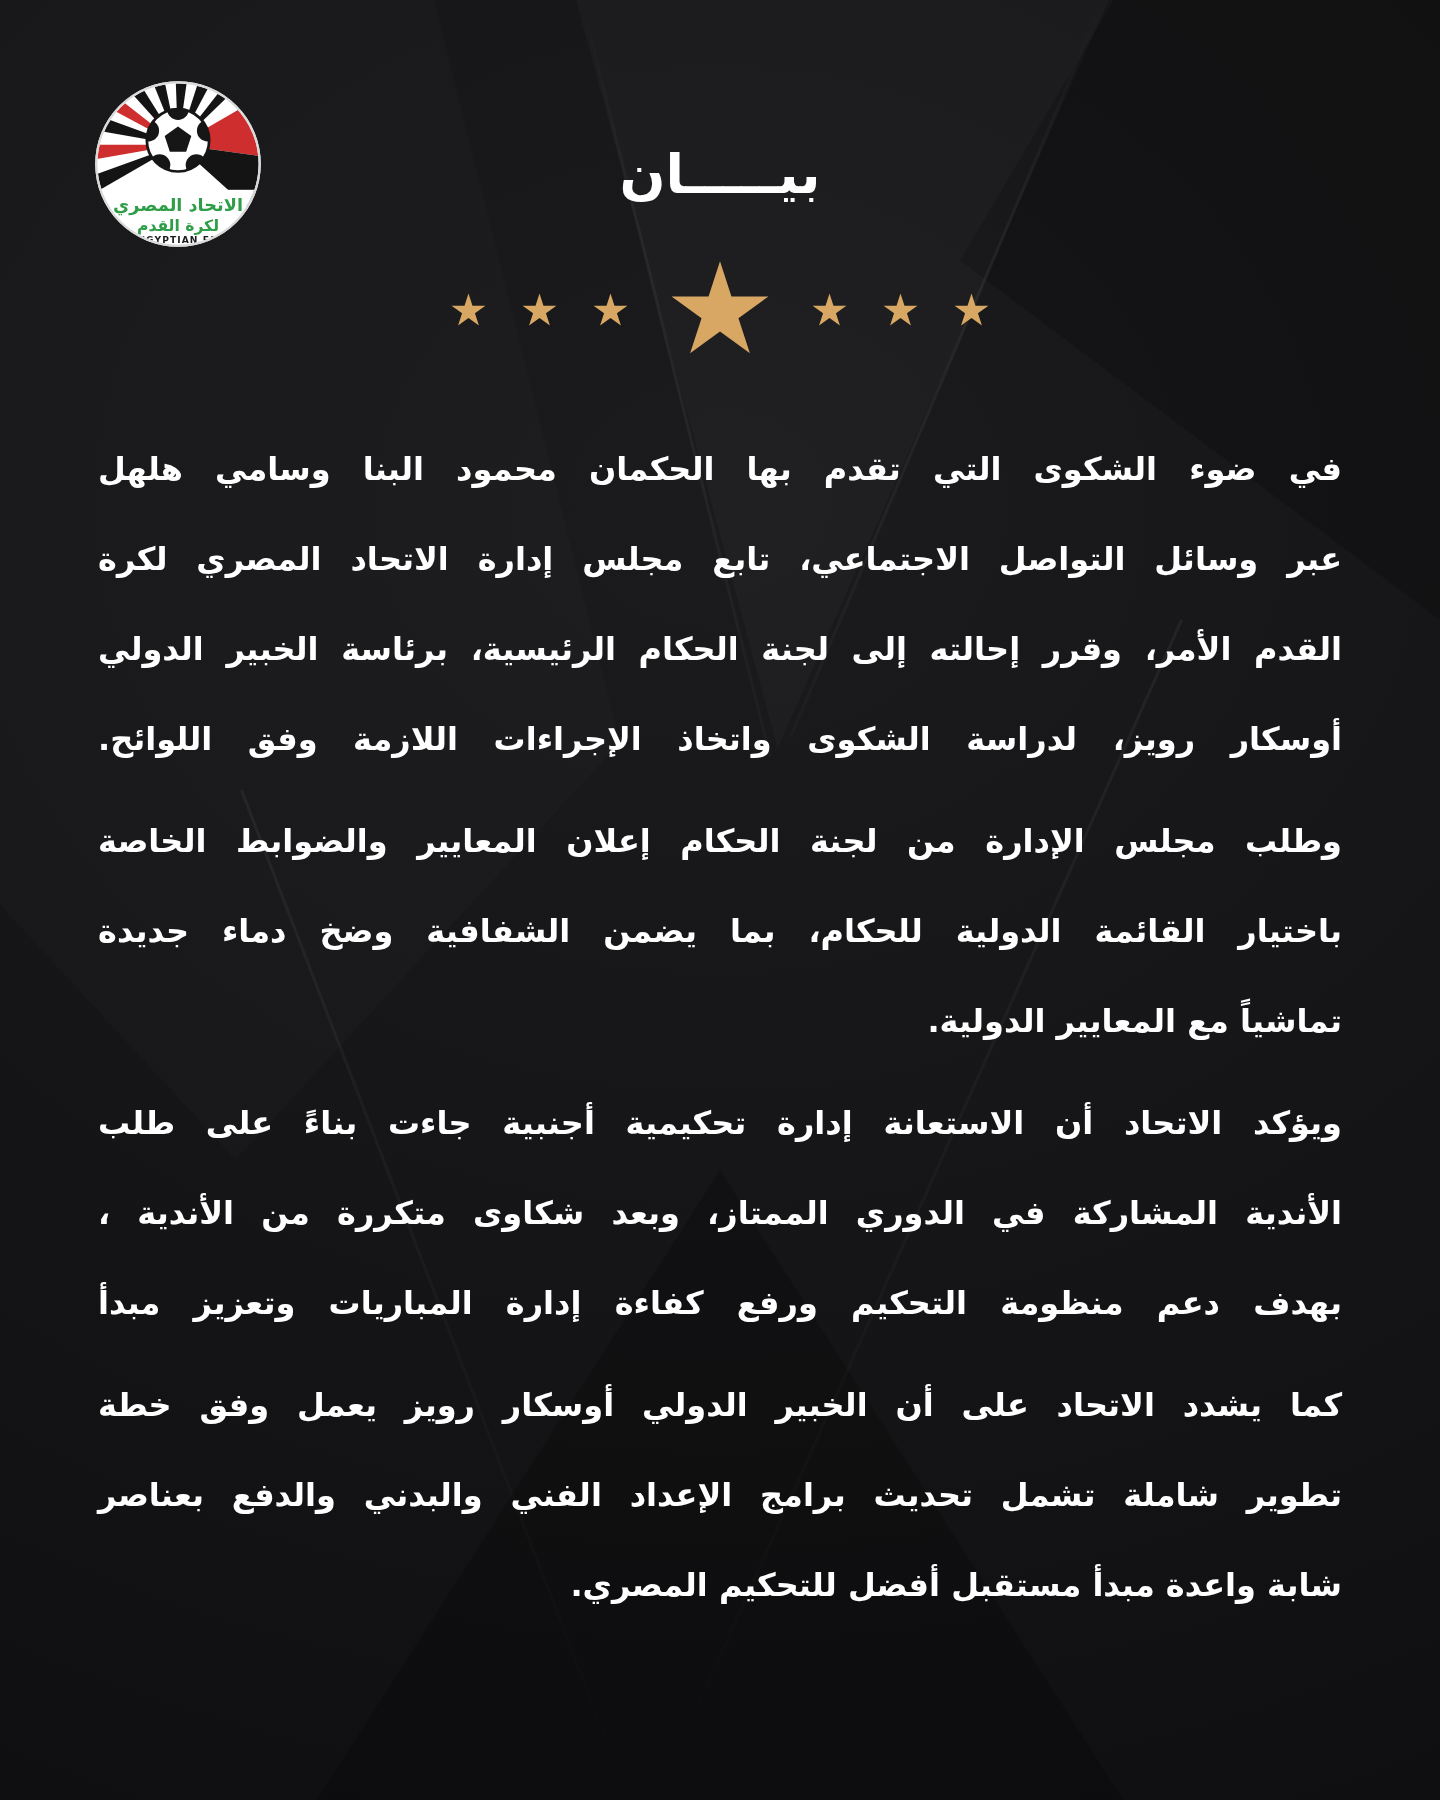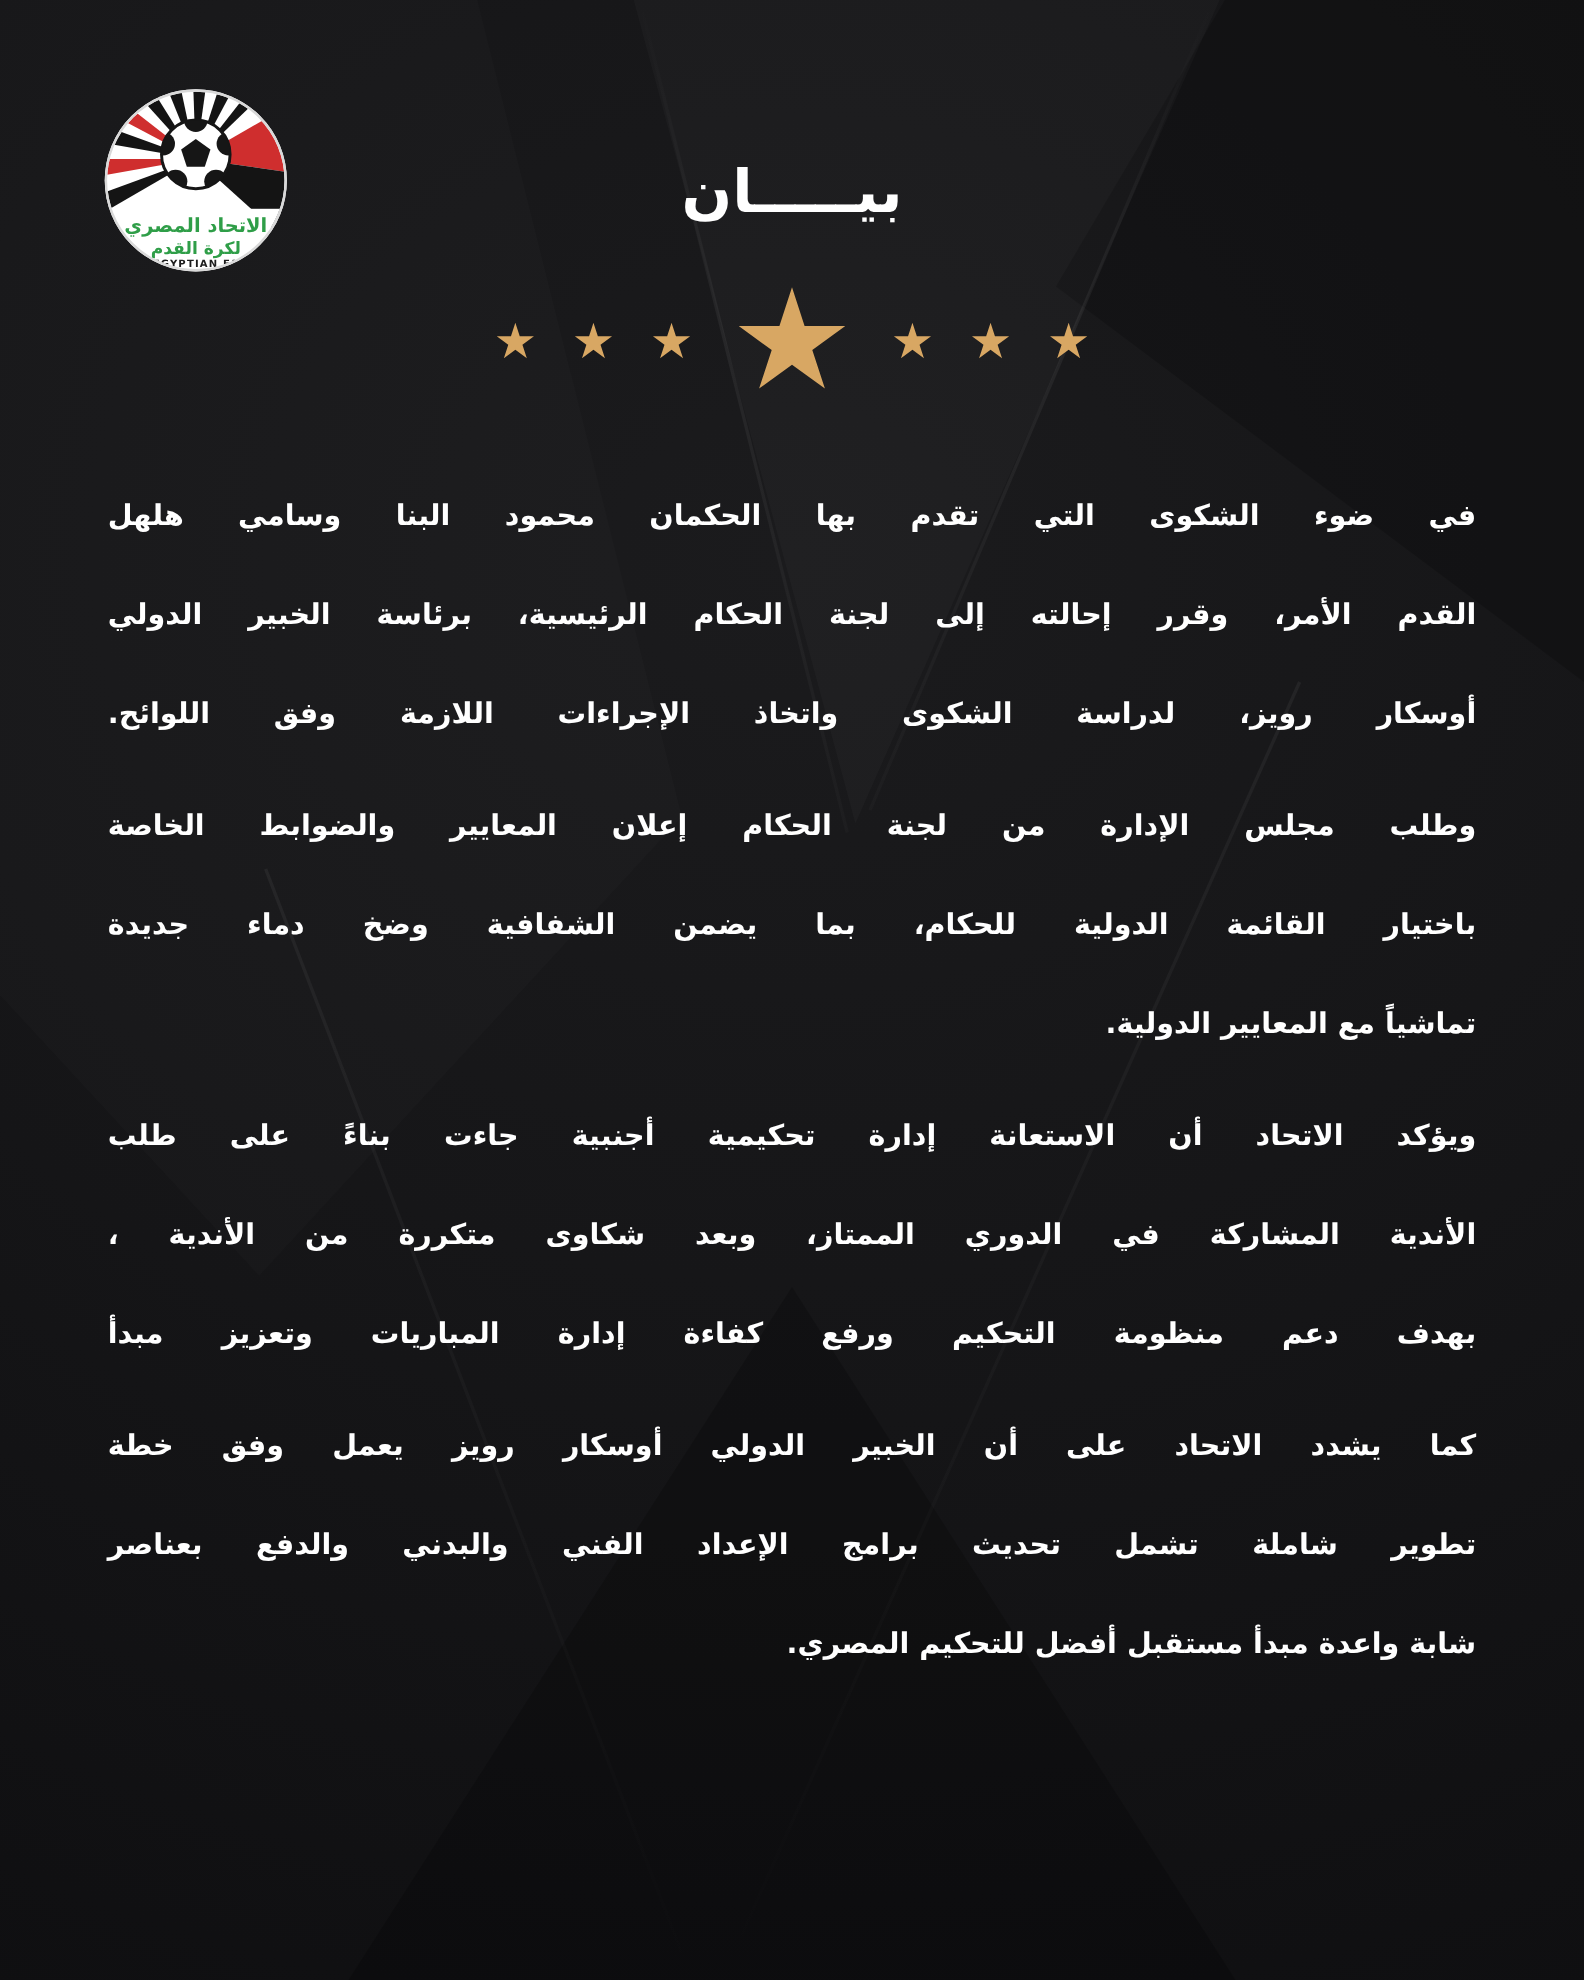--- a/index.html
+++ b/index.html
@@ -60,21 +60,21 @@
     position:absolute;left:0;right:0;top:256px;height:108px;
     display:flex;justify-content:center;align-items:center;gap:34px;
   }
   .star-sm{width:37px;height:37px;flex:0 0 auto;}
   .star-big{width:106px;height:106px;flex:0 0 auto;margin:0 4px;}
   
   .statement{
     position:absolute;left:98px;right:98px;top:424px;
     direction:rtl;unicode-bidi:isolate;
     color:#ffffff;
-    font-size:26px;font-weight:700;
+    font-size:32px;font-weight:700;
   }
   .para{margin:0 0 12px 0;}
   .para:last-child{margin-bottom:0;}
   .line{height:90px;line-height:90px;}
   .line.fill{text-align:justify;text-align-last:justify;}
   .line.end{}
 </style>
 </head>
 <body>
 
@@ -153,20 +153,21 @@
         <polygon fill="#d8a763" points="50,4 60.8,37.2 95.7,37.2 67.4,57.7 78.2,90.8 50,70.3 21.8,90.8 32.6,57.7 4.3,37.2 39.2,37.2"></polygon>
       </svg>
     <svg class="star-sm" viewBox="0 0 100 100">
         <polygon fill="#d8a763" points="50,4 60.8,37.2 95.7,37.2 67.4,57.7 78.2,90.8 50,70.3 21.8,90.8 32.6,57.7 4.3,37.2 39.2,37.2"></polygon>
       </svg>
   </div>
 
   <div class="statement">
     <div class="para">
       <div class="line fill">في ضوء الشكوى التي تقدم بها الحكمان محمود البنا وسامي هلهل</div>
+      <div class="line fill">عبر وسائل التواصل الاجتماعي، تابع مجلس إدارة الاتحاد المصري لكرة</div>
       <div class="line fill">القدم الأمر، وقرر إحالته إلى لجنة الحكام الرئيسية، برئاسة الخبير الدولي</div>
       <div class="line fill">أوسكار رويز، لدراسة الشكوى واتخاذ الإجراءات اللازمة وفق اللوائح.</div>
     </div>
     <div class="para">
       <div class="line fill">وطلب مجلس الإدارة من لجنة الحكام إعلان المعايير والضوابط الخاصة</div>
       <div class="line fill">باختيار القائمة الدولية للحكام، بما يضمن الشفافية وضخ دماء جديدة</div>
       <div class="line end">تماشياً مع المعايير الدولية.</div>
     </div>
     <div class="para">
       <div class="line fill">ويؤكد الاتحاد أن الاستعانة إدارة تحكيمية أجنبية جاءت بناءً على طلب</div>

